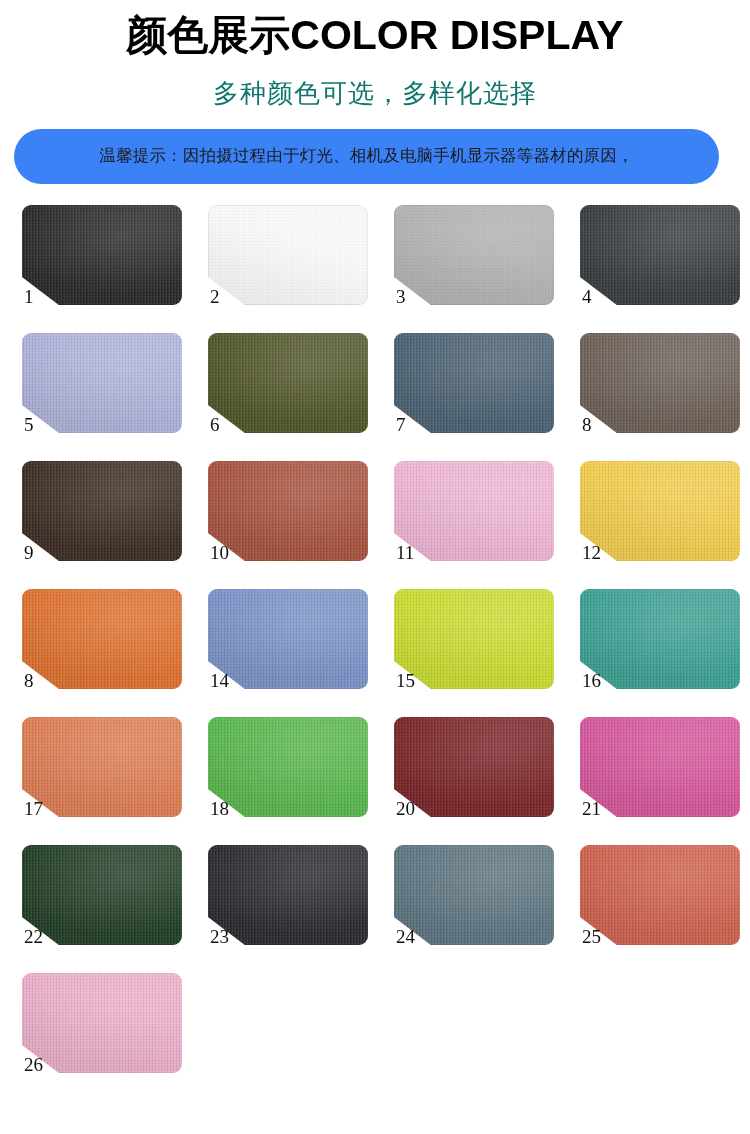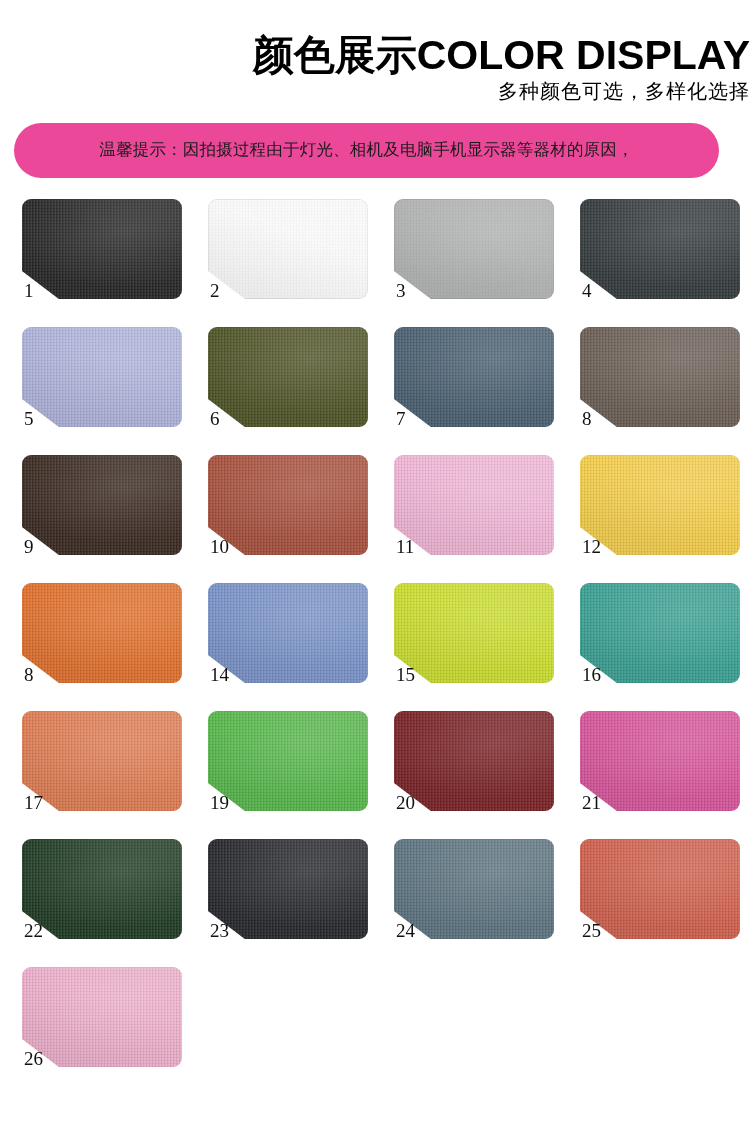--- a/index.html
+++ b/index.html
@@ -10,43 +10,43 @@
   body {
     width: 750px;
     height: 1134px;
     position: relative;
     font-family: "Liberation Sans", "DejaVu Sans", sans-serif;
     overflow: hidden;
   }
 
   
   .header {
-    padding-top: 34px;
-    text-align: right;
+    padding-top: 14px;
+    text-align: center;
   }
   .title {
     font-size: 41px;
     font-weight: bold;
     color: #000000;
     letter-spacing: 0px;
     line-height: 1.05;
     white-space: nowrap;
   }
   .subtitle {
-    margin-top: 1px;
-    font-size: 20px;
-    color: #000000;
+    margin-top: 19px;
+    font-size: 26px;
+    color: #0f766e;
     letter-spacing: 1px;
     font-weight: 400;
   }
 
   
   .notice {
     margin: 18px 31px 0 14px;
-    background: #ec4899;
+    background: #3b82f6;
     padding: 12px 0 14px 0;
     text-align: center;
     border-radius: 29px;
   }
   .notice-line {
     font-size: 16.5px;
     color: #1a1a1a;
     line-height: 1.75;
     letter-spacing: 0.2px;
   }
@@ -205,21 +205,21 @@
     <div class="cell">
       <div class="chip" style="background-color: rgb(58, 161, 147);"></div>
       <div class="num">16</div>
     </div>
     <div class="cell">
       <div class="chip" style="background-color: rgb(224, 125, 83);"></div>
       <div class="num">17</div>
     </div>
     <div class="cell">
       <div class="chip" style="background-color: rgb(87, 184, 75);"></div>
-      <div class="num">19</div>
+      <div class="num">18</div>
     </div>
     <div class="cell">
       <div class="chip" style="background-color: rgb(122, 34, 37);"></div>
       <div class="num">20</div>
     </div>
     <div class="cell">
       <div class="chip" style="background-color: rgb(217, 85, 156);"></div>
       <div class="num">21</div>
     </div>
     <div class="cell">

